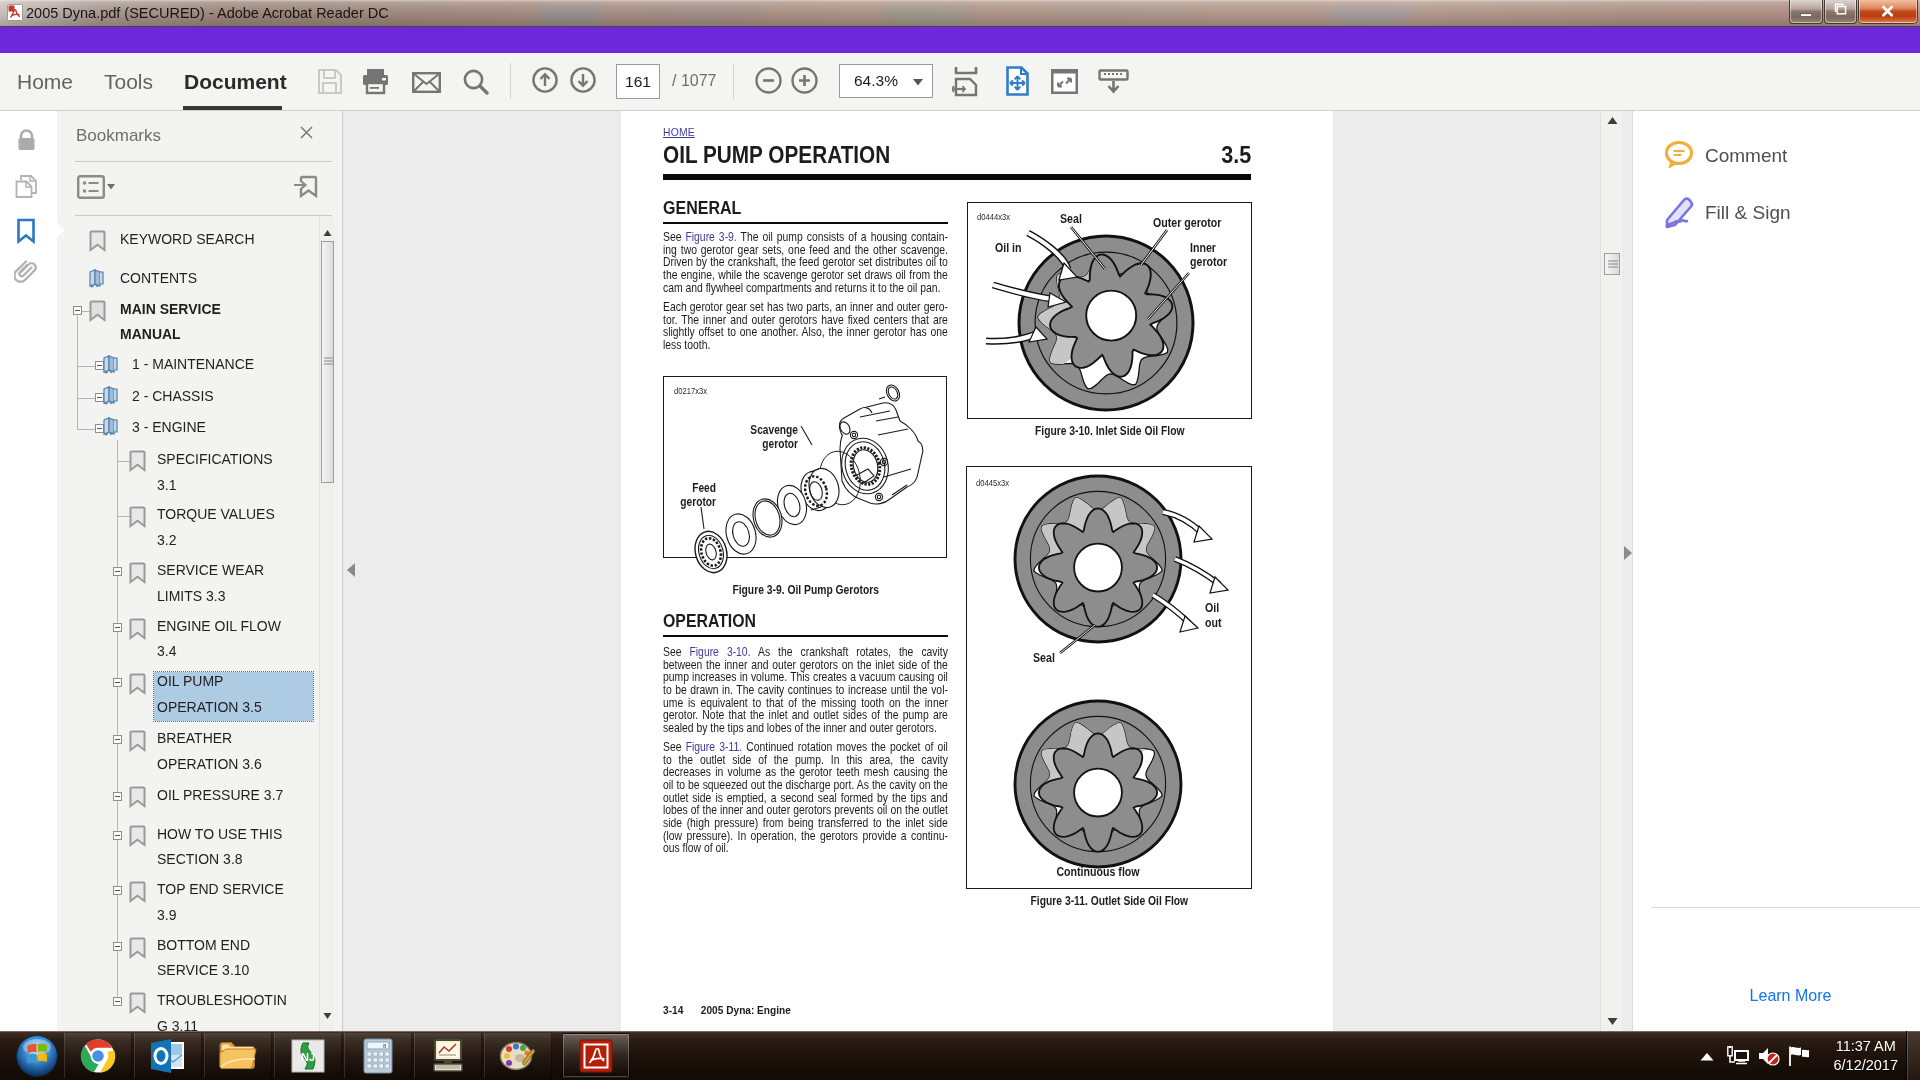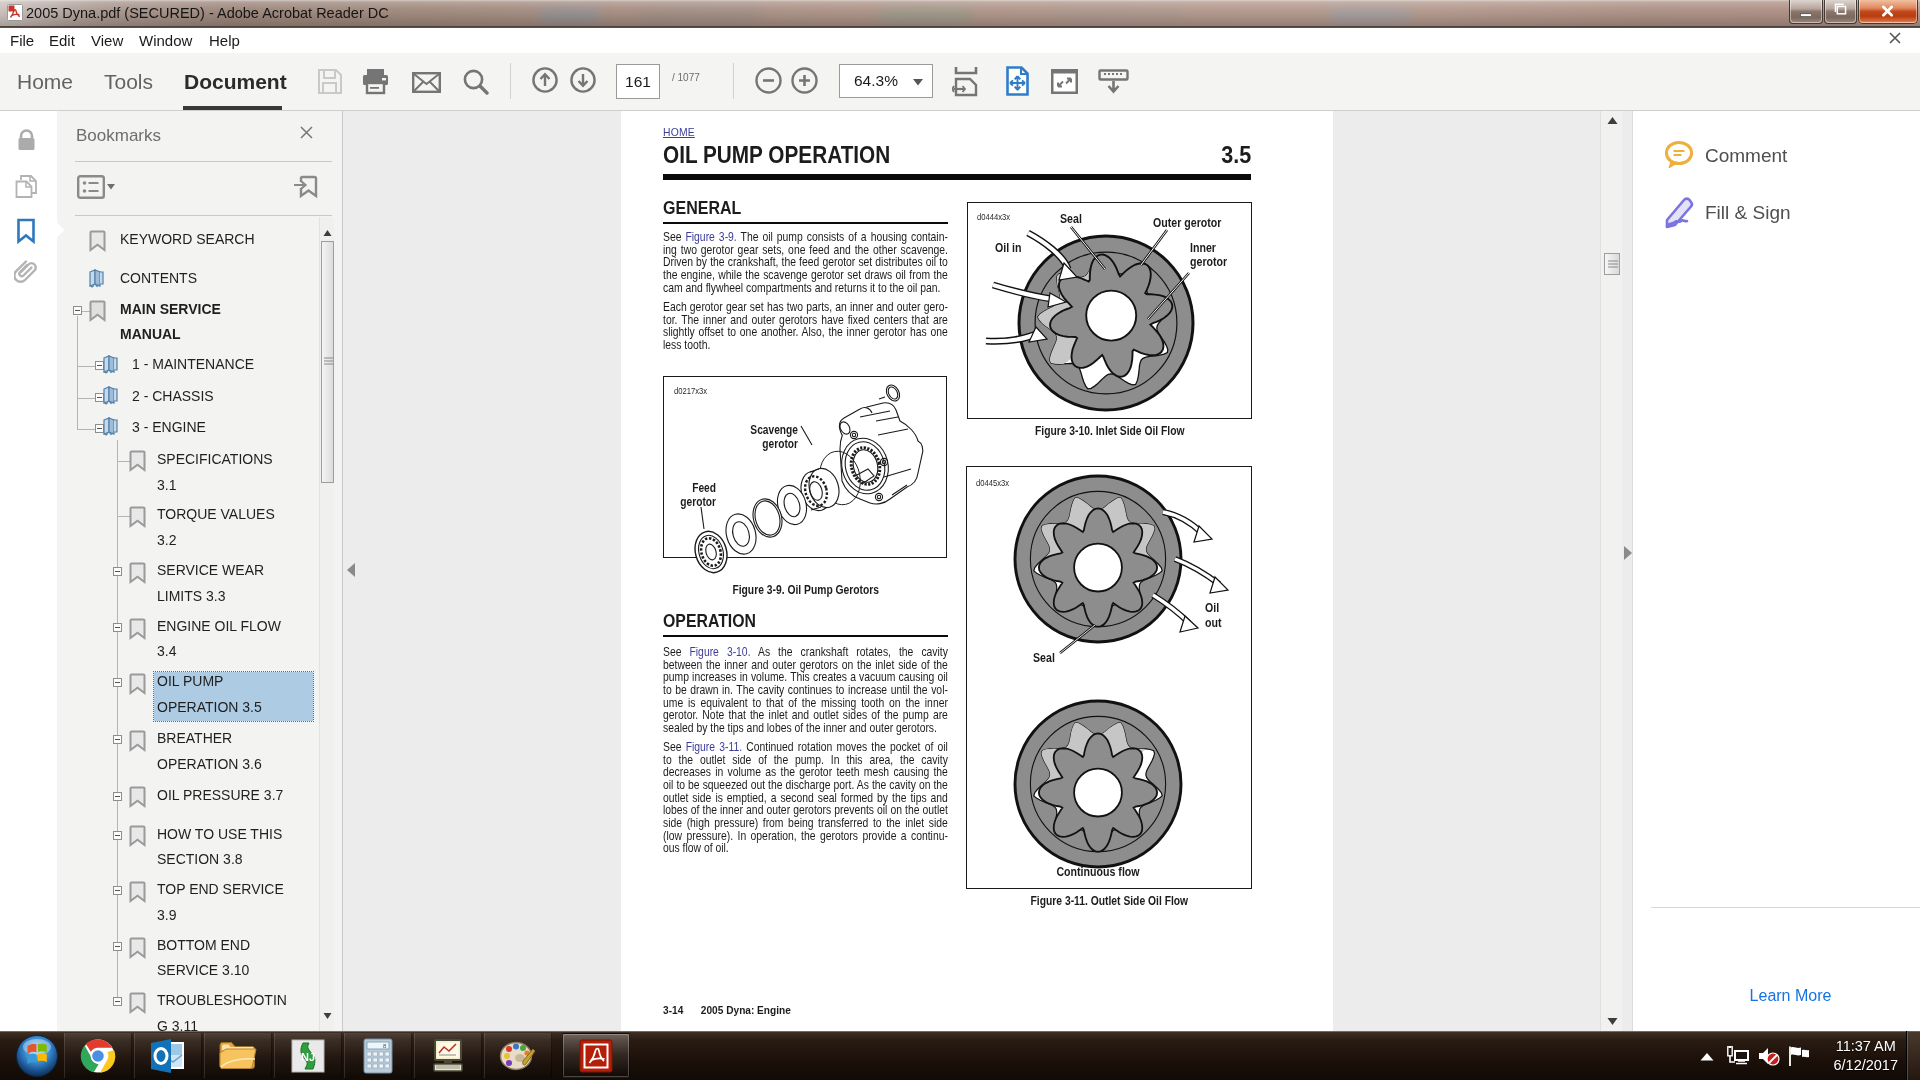--- a/index.html
+++ b/index.html
@@ -119,30 +119,20 @@
           </svg>
         </div>
     <div class="wbtn close">
           <svg class="glyph" viewBox="0 0 60 25">
             <path d="M25 7.5 L34 16.5 M34 7.5 L25 16.5" stroke="#fff" stroke-width="3" stroke-linecap="round"></path>
           </svg>
         </div>
   </div>
 </div>
 
-<div id="menubar">
-  <span class="m" style="left:10px">File</span>
-  <span class="m" style="left:49px">Edit</span>
-  <span class="m" style="left:91px">View</span>
-  <span class="m" style="left:139px">Window</span>
-  <span class="m" style="left:209px">Help</span>
-  <svg id="menuclose" width="14" height="14" viewBox="0 0 14 14">
-        <path d="M2 2 L12 12 M12 2 L2 12" stroke="#555" stroke-width="1.6"></path>
-      </svg>
-</div>
 
 <div id="toolbar">
   <span class="tab" style="left:17px">Home</span>
   <span class="tab" style="left:104px">Tools</span>
   <span class="tab" id="tabdoc" style="left:184px">Document</span>
   <div class="tsep" style="left:510px"></div>
   <div class="tsep" style="left:733px"></div>
 <svg class="ticon" style="left:317px;top:15px;" width="26" height="27" viewBox="0 0 26 27">
 <path d="M2 2 h17 l5 5 v18 h-22 Z" fill="none" stroke="#c9c9c9" stroke-width="2"></path>
 <rect x="7" y="2" width="11" height="8" fill="none" stroke="#c9c9c9" stroke-width="2"></rect>
@@ -165,21 +155,21 @@
       </svg>
 <svg class="ticon" style="left:532px;top:14px;" width="26" height="26" viewBox="0 0 26 26">
 <circle cx="13" cy="13" r="11.6" fill="none" stroke="#757575" stroke-width="2.4"></circle>
 <path d="M13 19 V8 M8.5 12 L13 7.2 L17.5 12" fill="none" stroke="#757575" stroke-width="2.4"></path>
       </svg>
 <svg class="ticon" style="left:570px;top:14px;" width="26" height="26" viewBox="0 0 26 26">
 <circle cx="13" cy="13" r="11.6" fill="none" stroke="#757575" stroke-width="2.4"></circle>
 <path d="M13 7 V18 M8.5 14 L13 18.8 L17.5 14" fill="none" stroke="#757575" stroke-width="2.4"></path>
       </svg>
 <div class="ticon" style="left:616px;top:11px;width:44px;height:35px;background:#fff;border:1px solid #9a9a9a;font-size:15.5px;color:#1a1a1a;text-align:center;line-height:33px;">161</div>
-<div class="ticon" style="left:672px;top:19px;font-size:10px;color:#6d6d6d;text-align:center;">/ 1077</div>
+<div class="ticon" style="left:672px;top:19px;font-size:16px;color:#6d6d6d;text-align:center;">/ 1077</div>
 <svg class="ticon" style="left:755px;top:14px;" width="27" height="27" viewBox="0 0 27 27">
 <circle cx="13.5" cy="13.5" r="12" fill="none" stroke="#757575" stroke-width="2.4"></circle>
 <path d="M8 13.5 h11" stroke="#757575" stroke-width="2.6"></path>
       </svg>
 <svg class="ticon" style="left:791px;top:14px;" width="27" height="27" viewBox="0 0 27 27">
 <circle cx="13.5" cy="13.5" r="12" fill="none" stroke="#757575" stroke-width="2.4"></circle>
 <path d="M8 13.5 h11 M13.5 8 v11" stroke="#757575" stroke-width="2.6"></path>
       </svg>
 <div class="ticon" style="left:839px;top:11px;width:94px;height:34px;background:#fff;border:1px solid #9a9a9a;">
 <span style="position:absolute;left:14px;top:7px;font-size:15.5px;color:#1a1a1a;">64.3%</span>

